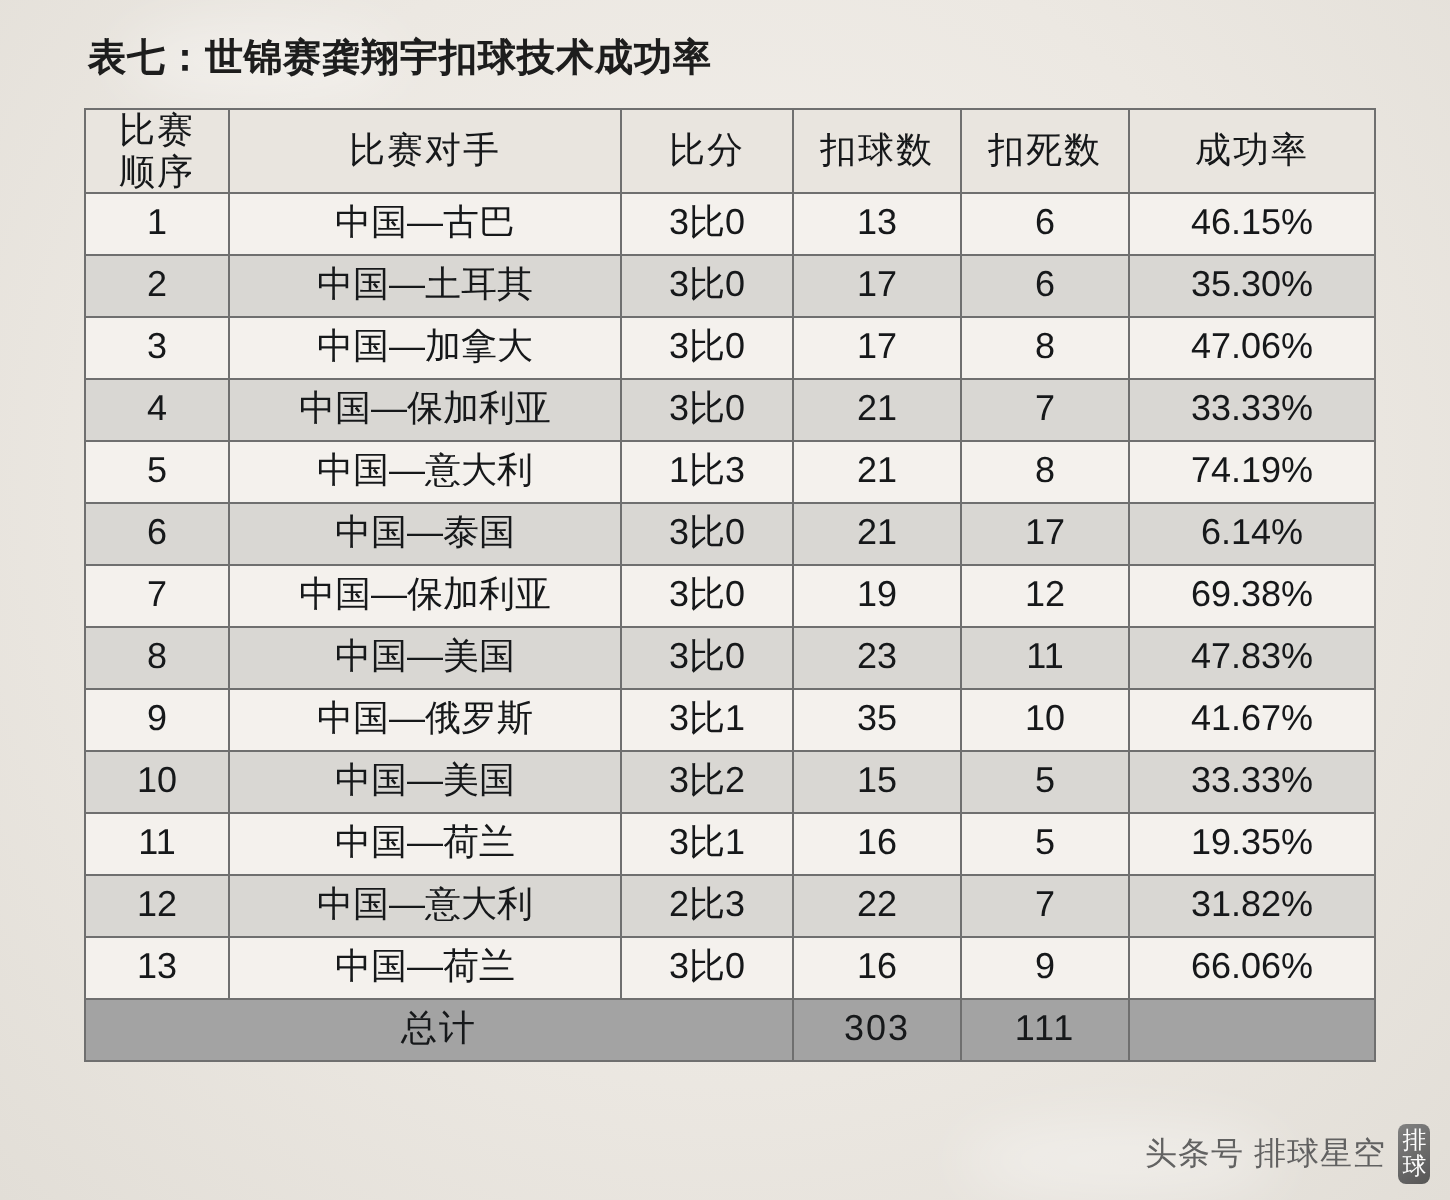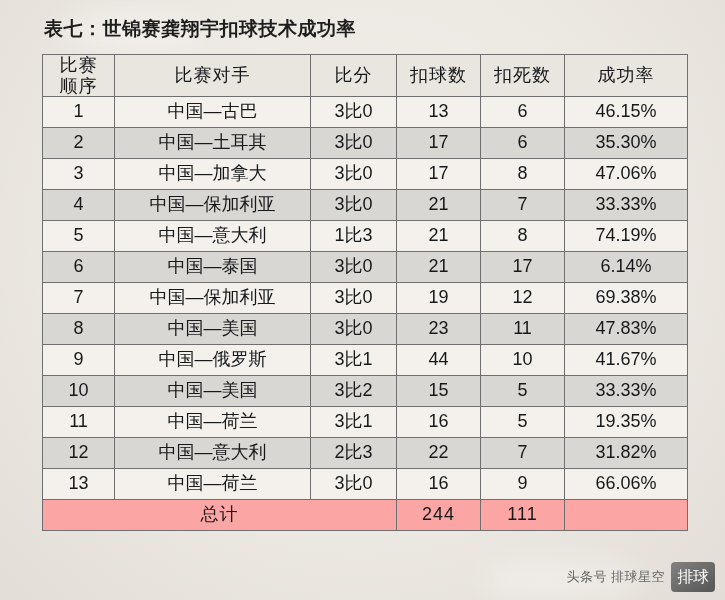--- a/index.html
+++ b/index.html
@@ -61,21 +61,21 @@
     line-height: 1.15;
     font-size: 18px;
   }
   tbody tr.shade td {
     background: #d9d7d3;
   }
   tbody tr.plain td {
     background: #f4f1ed;
   }
   tfoot td {
-    background: #fca5a5;
+    background: #a3a3a3;
     font-size: 19px;
     height: 32px;
     letter-spacing: 1px;
   }
   col.c-order  { width: 72px; }
   col.c-opp    { width: 196px; }
   col.c-score  { width: 86px; }
   col.c-spikes { width: 84px; }
   col.c-kills  { width: 84px; }
   col.c-rate   { width: 123px; }
@@ -84,31 +84,31 @@
   .watermark {
     position: absolute;
     right: 10px;
     bottom: 8px;
     display: flex;
     align-items: center;
     gap: 6px;
     opacity: 0.95;
   }
   .wm-text {
-    font-size: 13px;
+    font-size: 16px;
     color: #5b5b5b;
     letter-spacing: 0.5px;
   }
   .wm-logo {
-    width: 44px;
+    width: 16px;
     height: 30px;
     border-radius: 4px;
     background: linear-gradient(145deg, #7d7d7d, #4f4f4f);
     color: #fff;
-    font-size: 16px;
+    font-size: 12px;
     display: flex;
     align-items: center;
     justify-content: center;
     text-align: center;
     line-height: 1.05;
     letter-spacing: -0.5px;
   }
   
   .blotch {
     position: absolute;
@@ -213,21 +213,21 @@
         <td>中国—美国</td>
         <td>3比0</td>
         <td>23</td>
         <td>11</td>
         <td>47.83%</td>
       </tr>
       <tr class="plain">
         <td>9</td>
         <td>中国—俄罗斯</td>
         <td>3比1</td>
-        <td>44</td>
+        <td>35</td>
         <td>10</td>
         <td>41.67%</td>
       </tr>
       <tr class="shade">
         <td>10</td>
         <td>中国—美国</td>
         <td>3比2</td>
         <td>15</td>
         <td>5</td>
         <td>33.33%</td>
@@ -253,21 +253,21 @@
         <td>中国—荷兰</td>
         <td>3比0</td>
         <td>16</td>
         <td>9</td>
         <td>66.06%</td>
       </tr>
     </tbody>
     <tfoot>
       <tr>
         <td colspan="3">总计</td>
-        <td>244</td>
+        <td>303</td>
         <td>111</td>
         <td></td>
       </tr>
     </tfoot>
   </table>
 </div>
 
 <div class="watermark">
   <span class="wm-text">头条号 排球星空</span>
   <span class="wm-logo">排球</span>

